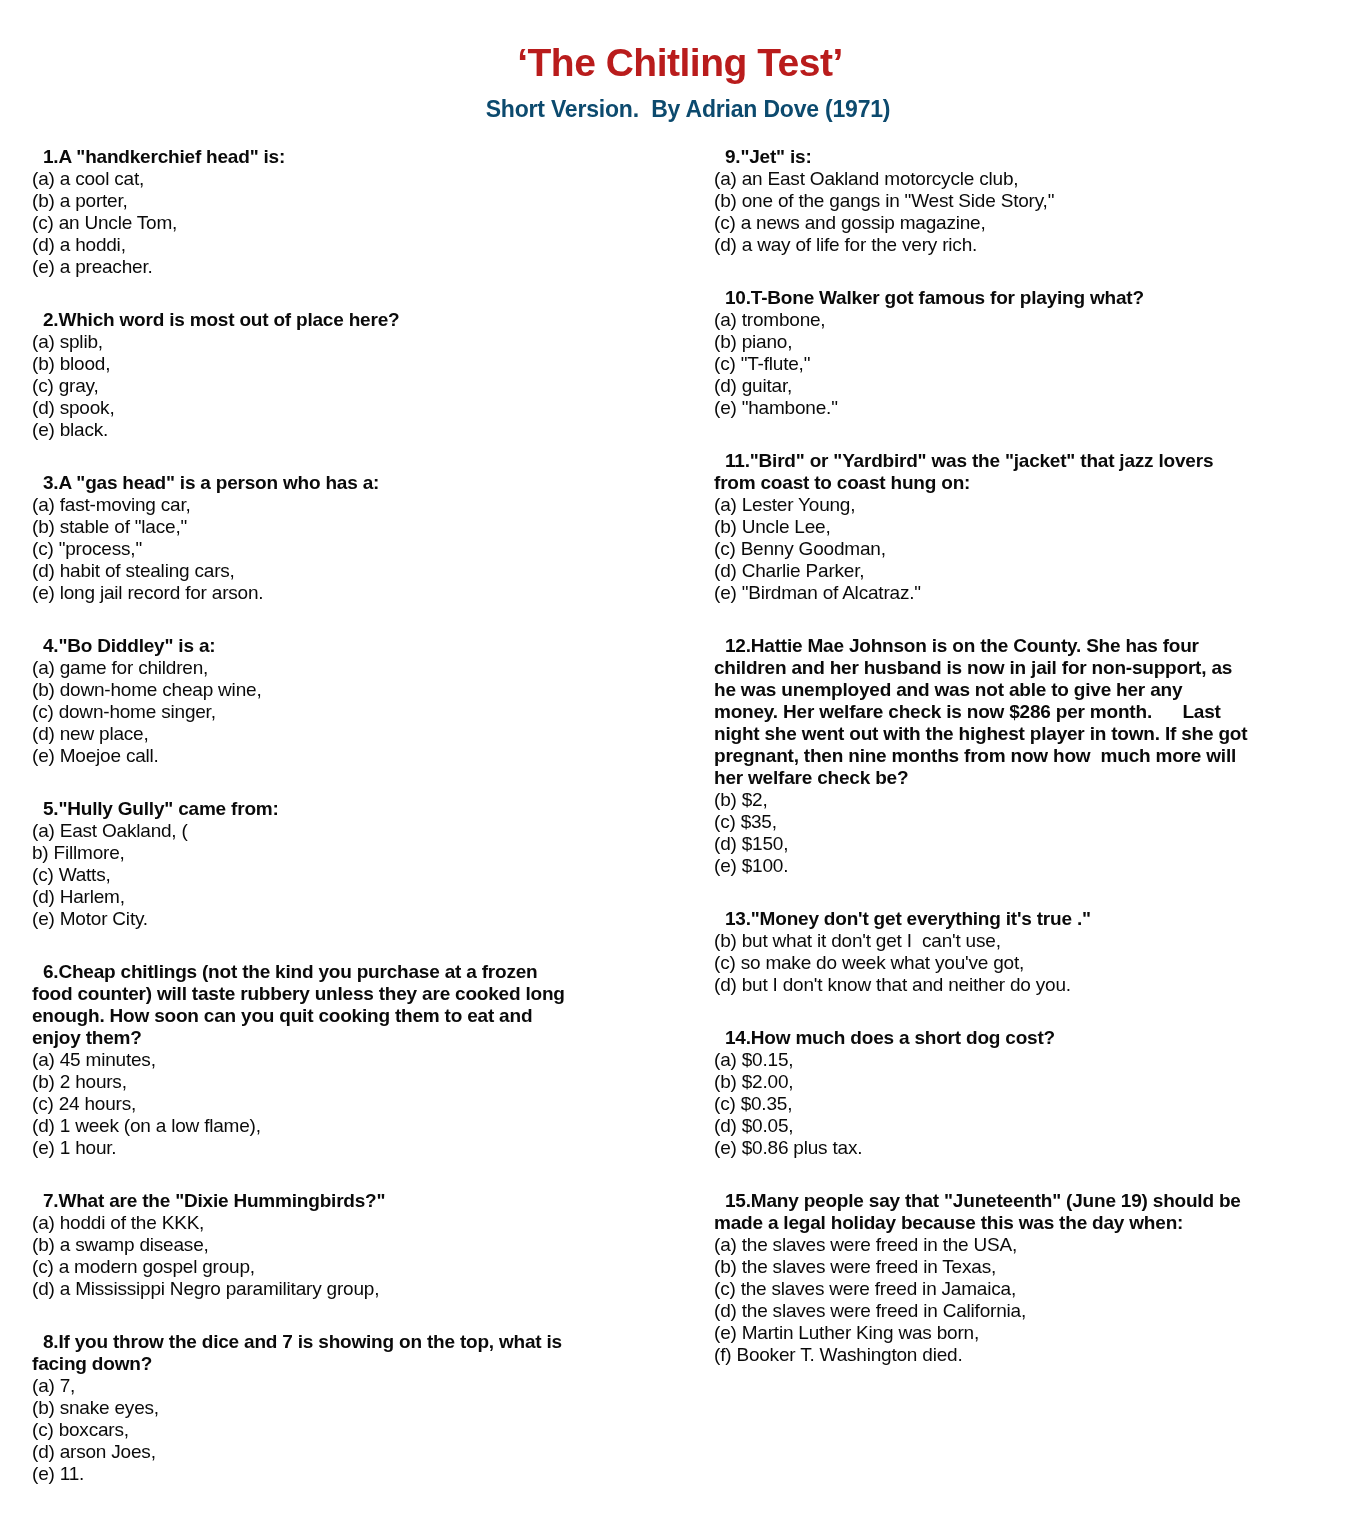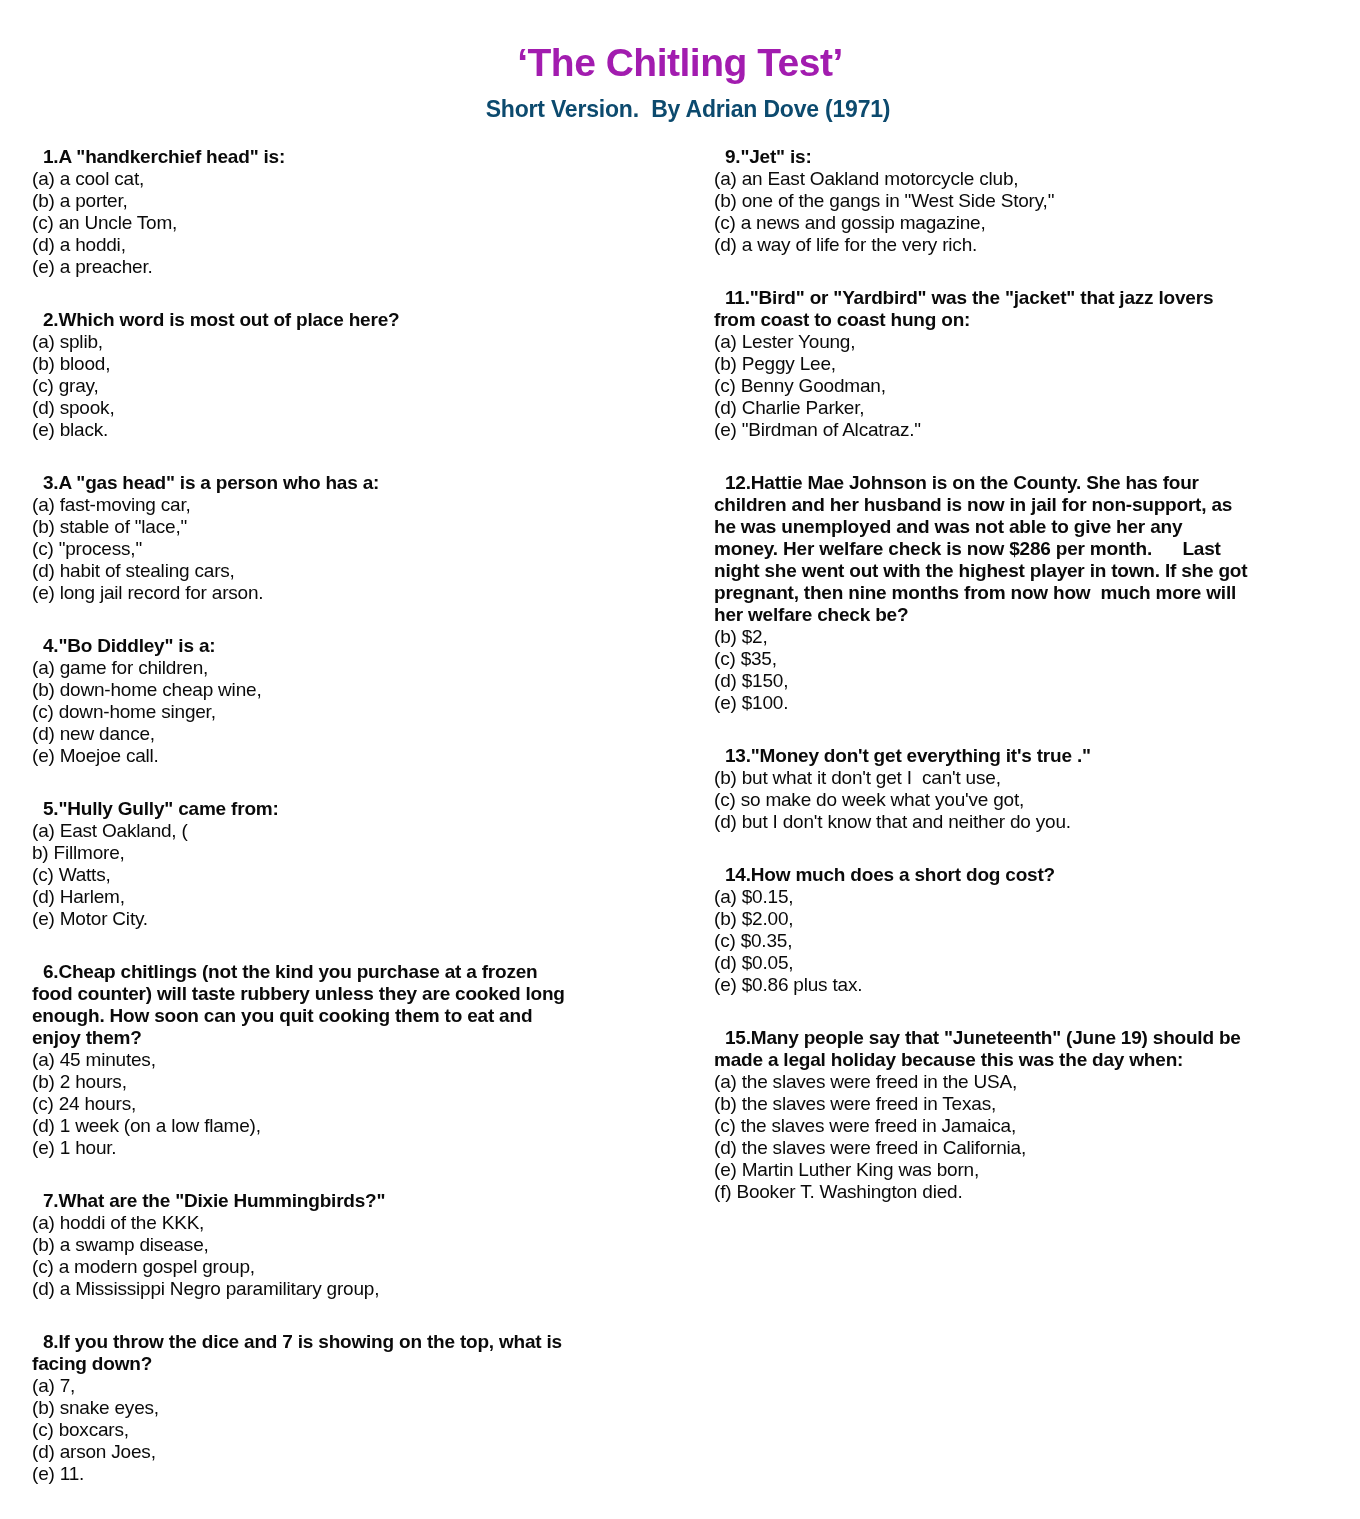--- a/index.html
+++ b/index.html
@@ -25,21 +25,21 @@
     position: absolute;
     top: 40px;
     left: 0;
     width: 100%;
     margin: 0;
     text-align: center;
     font-size: 39px;
     line-height: 46px;
     font-weight: bold;
     letter-spacing: -0.5px;
-    color: #a21caf;
+    color: #b91c1c;
   }
   .doc-subtitle {
     position: absolute;
     top: 88px;
     left: 0;
     width: 100%;
     margin: 8px;
     text-align: center;
     font-size: 23px;
     line-height: 27px;
@@ -97,21 +97,21 @@
         <div class="option">(b) stable of "lace,"</div>
         <div class="option">(c) "process,"</div>
         <div class="option">(d) habit of stealing cars,</div>
         <div class="option">(e) long jail record for arson.</div>
       </section>
       <section class="question">
         <div class="q-text">4."Bo Diddley" is a:</div>
         <div class="option">(a) game for children,</div>
         <div class="option">(b) down-home cheap wine,</div>
         <div class="option">(c) down-home singer,</div>
-        <div class="option">(d) new dance,</div>
+        <div class="option">(d) new place,</div>
         <div class="option">(e) Moejoe call.</div>
       </section>
       <section class="question">
         <div class="q-text">5."Hully Gully" came from:</div>
         <div class="option">(a) East Oakland, (</div>
         <div class="option">b) Fillmore,</div>
         <div class="option">(c) Watts,</div>
         <div class="option">(d) Harlem,</div>
         <div class="option">(e) Motor City.</div>
       </section>
@@ -145,24 +145,32 @@
     </div>
   <div class="col col-right">
       <section class="question">
         <div class="q-text">9."Jet" is:</div>
         <div class="option">(a) an East Oakland motorcycle club,</div>
         <div class="option">(b) one of the gangs in "West Side Story,"</div>
         <div class="option">(c) a news and gossip magazine,</div>
         <div class="option">(d) a way of life for the very rich.</div>
       </section>
       <section class="question">
+        <div class="q-text">10.T-Bone Walker got famous for playing what?</div>
+        <div class="option">(a) trombone,</div>
+        <div class="option">(b) piano,</div>
+        <div class="option">(c) "T-flute,"</div>
+        <div class="option">(d) guitar,</div>
+        <div class="option">(e) "hambone."</div>
+      </section>
+      <section class="question">
         <div class="q-text">11."Bird" or "Yardbird" was the "jacket" that jazz lovers
 from coast to coast hung on:</div>
         <div class="option">(a) Lester Young,</div>
-        <div class="option">(b) Peggy Lee,</div>
+        <div class="option">(b) Uncle Lee,</div>
         <div class="option">(c) Benny Goodman,</div>
         <div class="option">(d) Charlie Parker,</div>
         <div class="option">(e) "Birdman of Alcatraz."</div>
       </section>
       <section class="question">
         <div class="q-text">12.Hattie Mae Johnson is on the County. She has four
 children and her husband is now in jail for non-support, as
 he was unemployed and was not able to give her any
 money. Her welfare check is now $286 per month.      Last
 night she went out with the highest player in town. If she got

